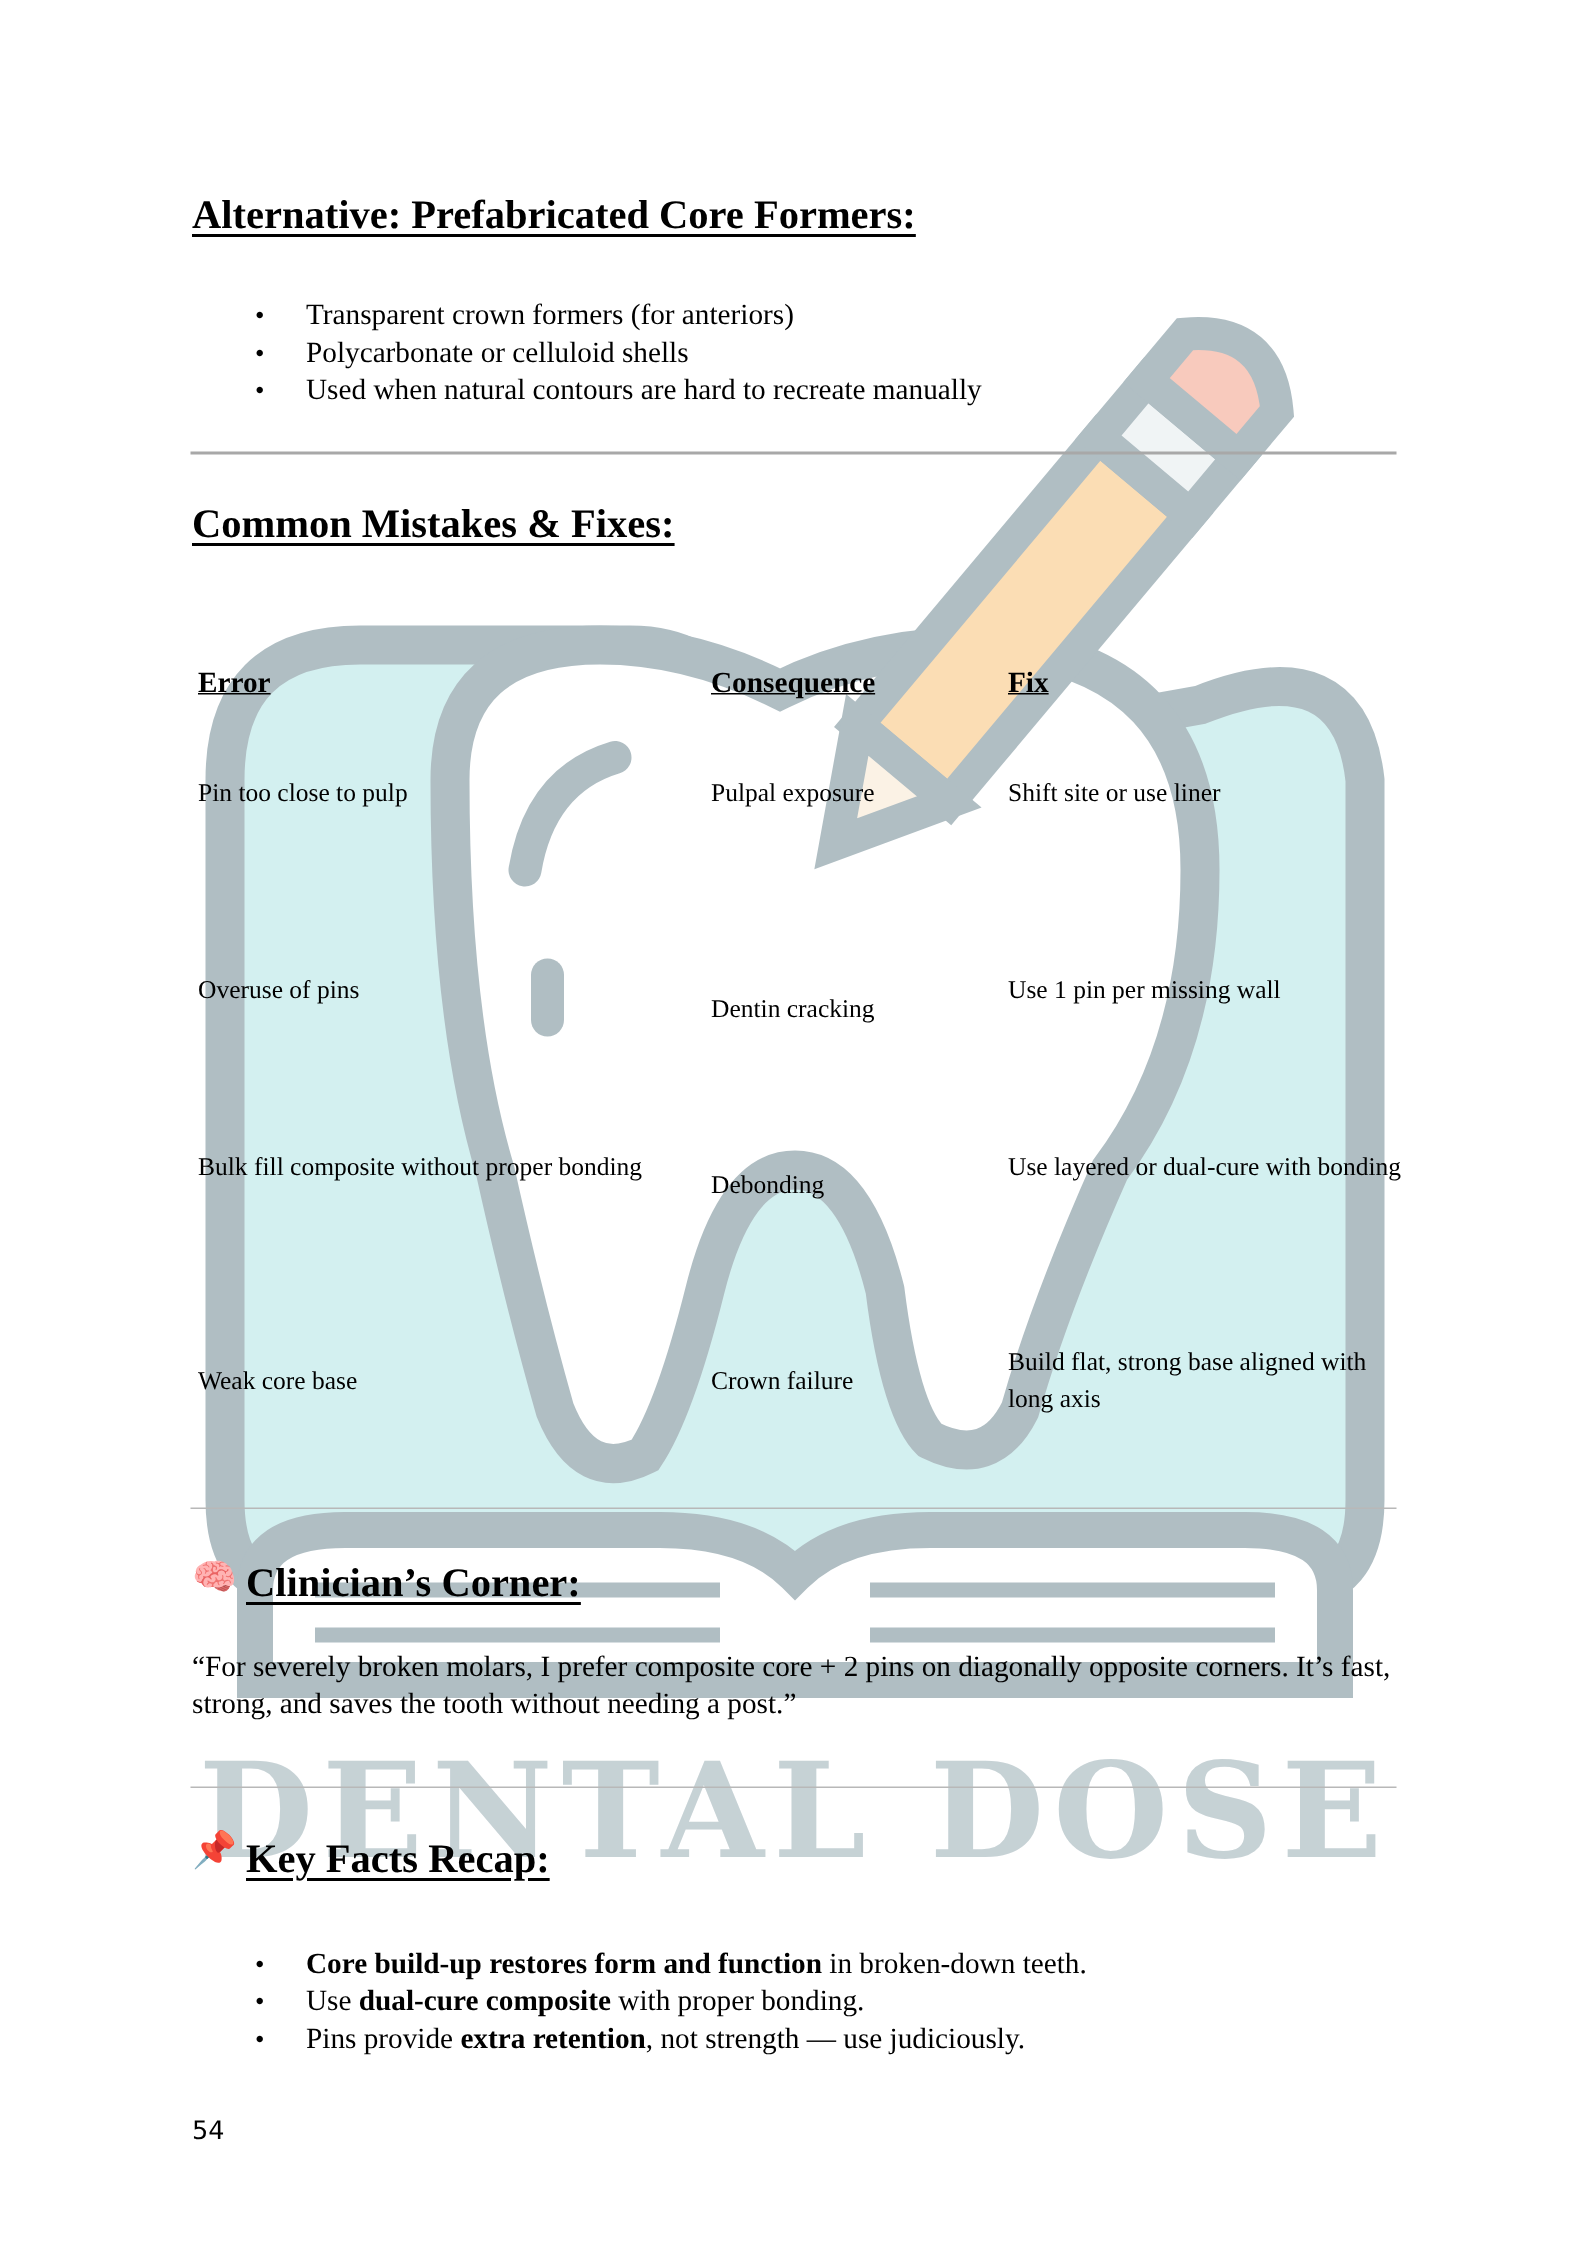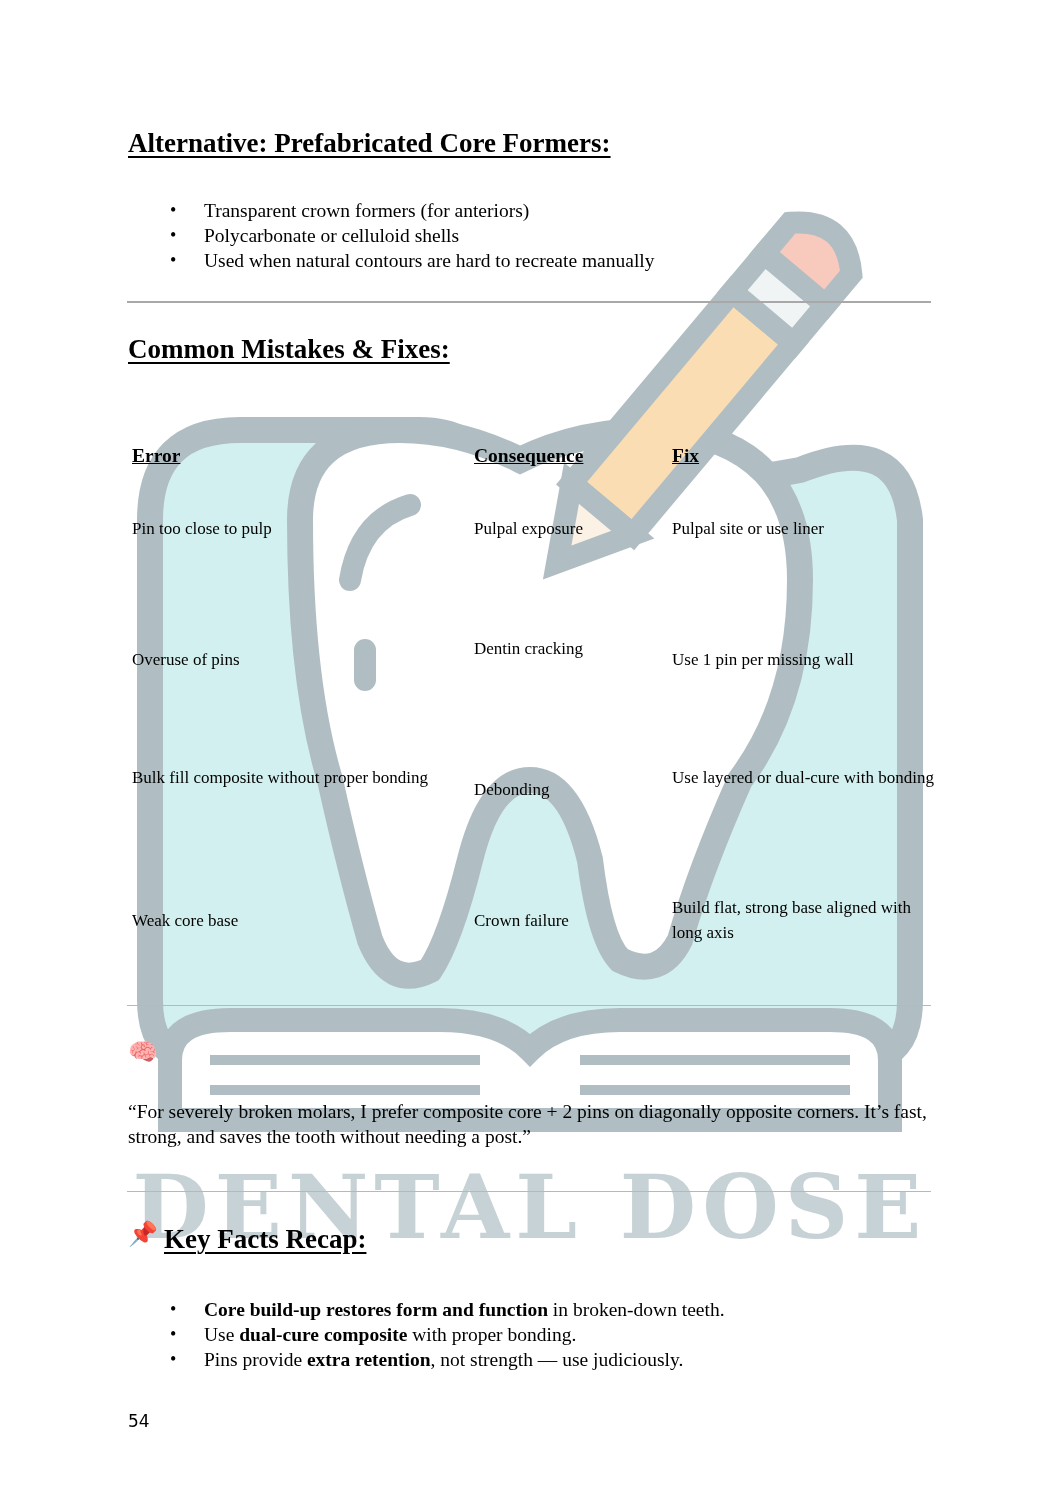--- a/index.html
+++ b/index.html
@@ -61,45 +61,46 @@
   <div class="h2" style="top:334px;">Common Mistakes &amp; Fixes:</div>
 
   <div>
     <div class="th" style="left:132px; top:417px;">Error</div>
     <div class="th" style="left:474px; top:417px;">Consequence</div>
     <div class="th" style="left:672px; top:417px;text-align:right;">Fix</div>
 
     <div>
       <div class="td" style="left:132px; top:516px; width:320px;">Pin too close to pulp</div>
       <div class="td" style="left:474px; top:516px; width:190px;">Pulpal exposure</div>
-      <div class="td" style="left:672px; top:516px; width:262px;">Pulpal site or use liner</div>
+      <div class="td" style="left:672px; top:516px; width:262px;">Shift site or use liner</div>
     </div>
 
     <div>
       <div class="td" style="left:132px; top:647px; width:320px;">Overuse of pins</div>
-      <div class="td" style="left:474px; top:636px; width:190px;">Dentin cracking</div>
+      <div class="td" style="left:474px; top:660px; width:190px;">Dentin cracking</div>
       <div class="td" style="left:672px; top:647px; width:262px;">Use 1 pin per missing wall</div>
     </div>
 
     <div>
       <div class="td" style="left:132px; top:765px; width:320px;">Bulk fill composite without proper bonding</div>
       <div class="td" style="left:474px; top:777px; width:190px;">Debonding</div>
       <div class="td" style="left:672px; top:765px; width:262px;">Use layered or dual-cure with bonding</div>
     </div>
 
     <div>
       <div class="td" style="left:132px; top:908px; width:320px;">Weak core base</div>
       <div class="td" style="left:474px; top:908px; width:190px;">Crown failure</div>
       <div class="td" style="left:672px; top:895px; width:262px;">Build flat, strong base aligned with long axis</div>
     </div>
   </div>
 
   <div class="hr thin" style="top:1005px;"></div>
 
   <span class="icon-emoji" style="left:128px; top:1040px;">🧠</span>
+  <div class="h2" style="left:164px; top:1040px;">Clinician’s Corner:</div>
   <div class="para" style="top:1099px;">“For severely broken molars, I prefer composite core + 2 pins on diagonally opposite corners. It’s fast, strong, and saves the tooth without needing a post.”</div>
 
   <div class="hr thin" style="top:1191px;"></div>
 
   <span class="icon-emoji" style="left:128px; top:1222px;">📌</span>
   <div class="h2" style="left:164px; top:1224px;">Key Facts Recap:</div>
   <ul class="blist" style="top:1285px;">
     <li><b>Core build-up restores form and function</b><span> in broken-down teeth.</span></li>
     <li><span>Use </span><b>dual-cure composite</b><span> with proper bonding.</span></li>
     <li><span>Pins provide </span><b>extra retention</b><span>, not strength — use judiciously.</span></li>

